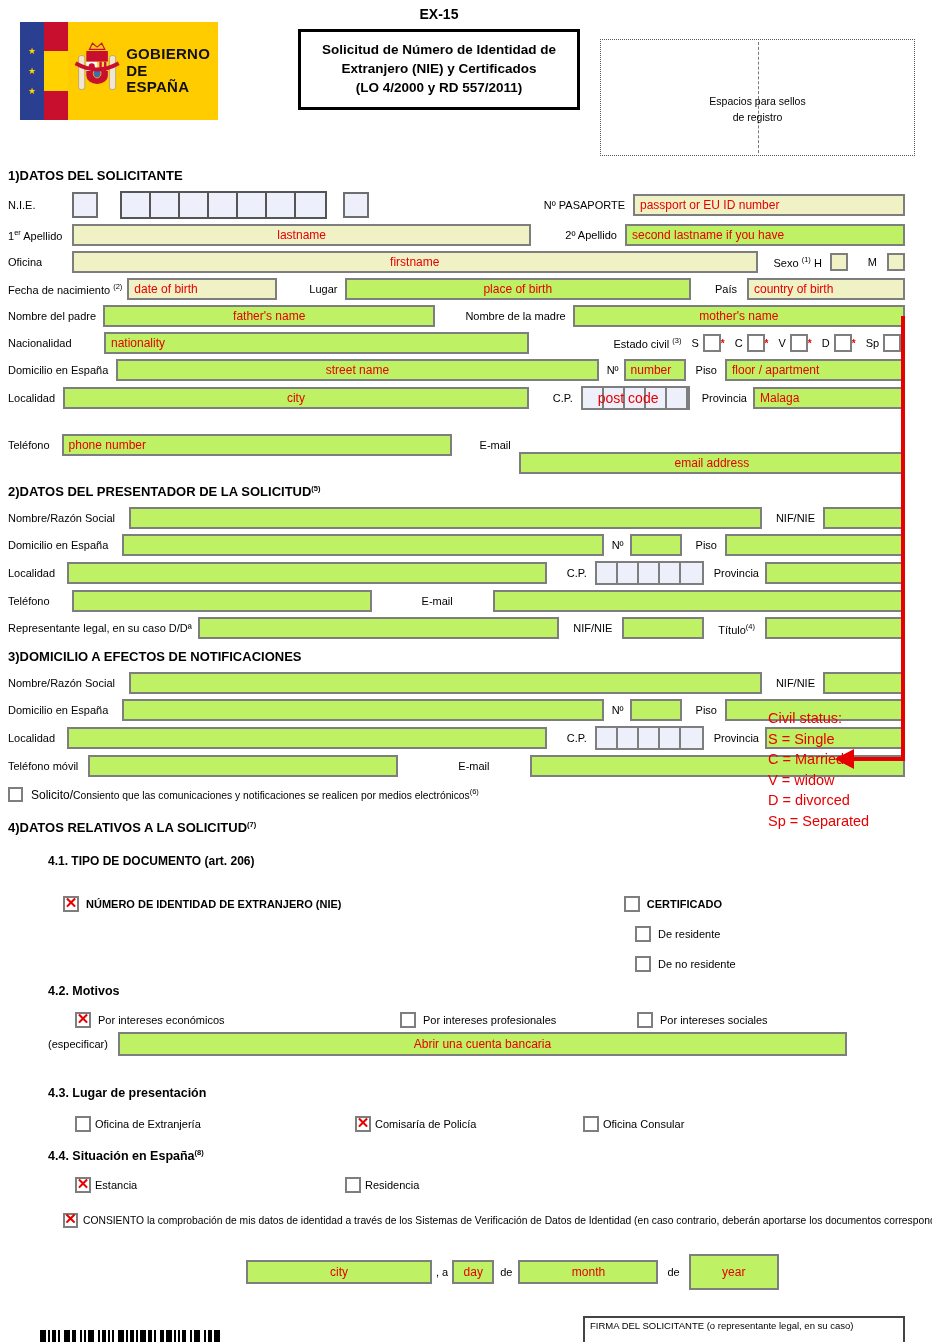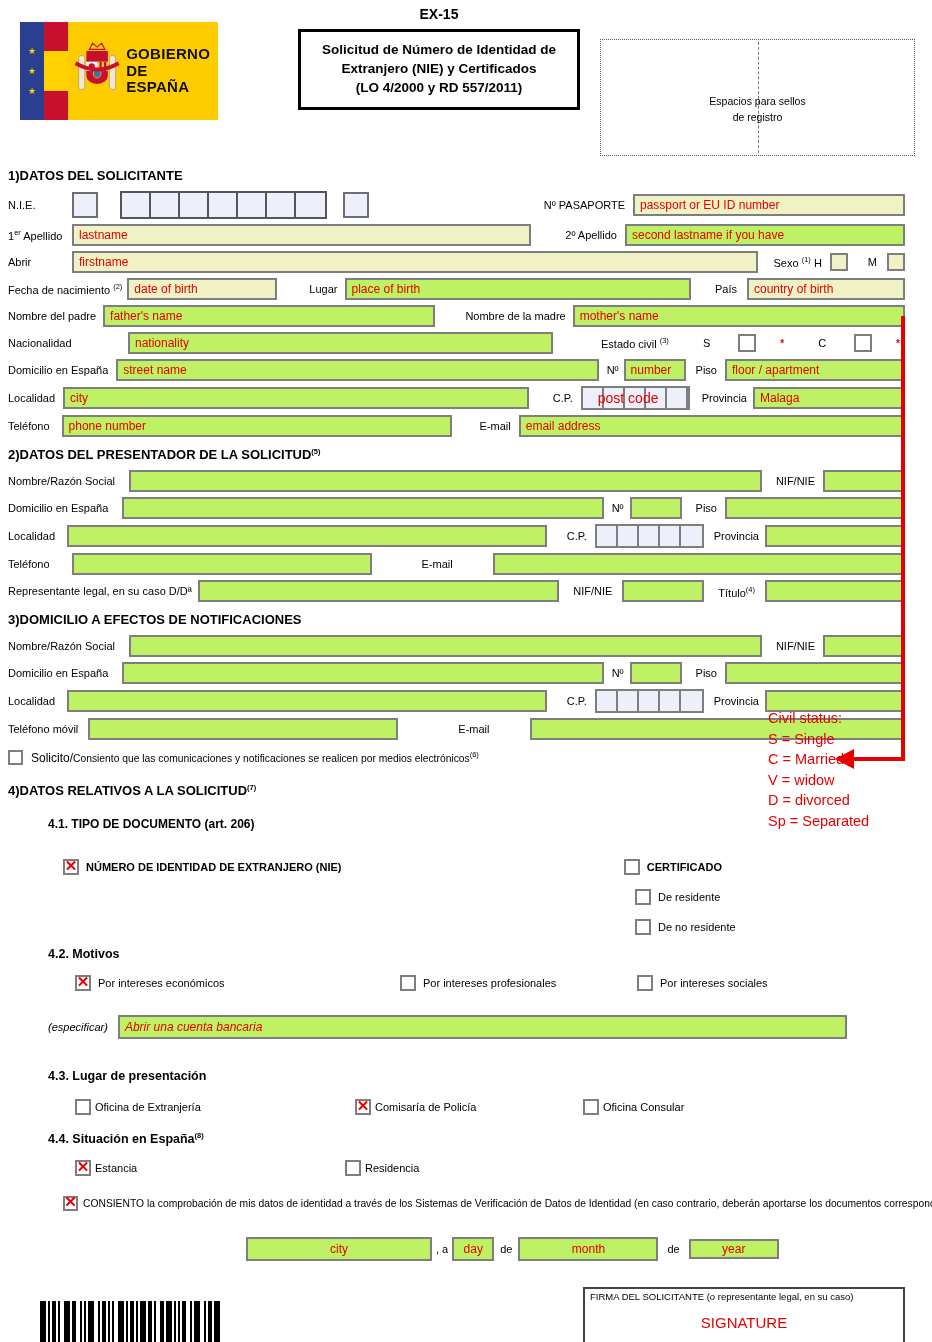--- a/index.html
+++ b/index.html
@@ -25,21 +25,21 @@
 
   
   .sec-title{font-weight:bold;font-size:13px;}
   .sub-h{font-weight:bold;font-size:12px;}
   .row{display:flex;align-items:center;}
   .lbl{font-size:11px;white-space:nowrap;flex:none;}
   .b{font-weight:bold;}
   .grow{flex:1;}
   .fld{height:22px;border:2px solid #7e7e7e;background:#bef264;box-sizing:border-box;display:flex;align-items:center;padding:0 5px;overflow:hidden;flex:none;}
   .fld.y{background:#f1f1c6;}
-  .fld.grow{flex:1;}
+  .fld.grow{flex:1;justify-content:center;}
   .fld.center{justify-content:center;}
   .red{color:#e60000;}
   .val{font-size:12px;white-space:nowrap;}
   sup{font-size:7.5px;}
   .cb{width:18px;height:18px;border:2px solid #7e7e7e;background:#fff;box-sizing:border-box;flex:none;position:relative;}
   .cb.y{background:#f1f1c6;}
   .cb.checked::after{content:"✕";position:absolute;left:50%;top:50%;transform:translate(-50%,-54%);color:#e60000;font-size:15px;font-weight:bold;}
   .sbox{width:26px;height:26px;border:2px solid #6e6e6e;background:#edf0fa;box-sizing:border-box;flex:none;}
   .niegrid{display:flex;border:2px solid #555;background:#edf0fa;flex:none;}
   .niecell{width:29px;height:24px;border-right:2px solid #555;box-sizing:border-box;}
@@ -147,21 +147,21 @@
     <span class="fld y grow">
         <span class="red val">lastname</span>
       </span>
     <span class="lbl" style="margin-left:34px;">2º Apellido</span>
     <span class="fld" style="width:280px;margin-left:8px;">
         <span class="red val">second lastname if you have</span>
       </span>
   </div>
 
   <div class="row" style="margin-top:5px;">
-    <span class="lbl" style="width:64px;">Abrir</span>
+    <span class="lbl" style="width:64px;">Oficina</span>
     <span class="fld y grow">
         <span class="red val">firstname</span>
       </span>
     <span class="lbl" style="margin-left:16px;"><span>Sexo</span> <sup>(1)</sup> <span>H</span></span>
     <span class="cb y" style="margin-left:8px;"></span>
     <span class="lbl" style="margin-left:20px;">M</span>
     <span class="cb y" style="margin-left:10px;"></span>
   </div>
 
   <div class="row" style="margin-top:5px;">
@@ -183,21 +183,21 @@
     <span class="lbl">Nombre del padre</span>
     <span class="fld grow" style="margin-left:7px;">
         <span class="red val">father's name</span>
       </span>
     <span class="lbl" style="margin-left:30px;">Nombre de la madre</span>
     <span class="fld grow" style="margin-left:7px;">
         <span class="red val">mother's name</span>
       </span>
   </div>
 
-  <div class="row" style="margin-top:5px;gap:24px;">
+  <div class="row" style="margin-top:5px;">
     <span class="lbl" style="width:96px;">Nacionalidad</span>
     <span class="fld" style="width:425px;">
         <span class="red val">nationality</span>
       </span>
     <span class="grow"></span>
     <span class="lbl"><span>Estado civil</span> <sup>(3)</sup></span>
     <span class="ec-l">S</span>
     <span class="cb"></span>
       <span class="ast">*</span>
     <span class="ec-l">C</span>
@@ -248,21 +248,21 @@
         <span class="red val">Malaga</span>
       </span>
   </div>
 
   <div class="row" style="margin-top:5px;">
     <span class="lbl">Teléfono</span>
     <span class="fld" style="width:390px;margin-left:12px;">
         <span class="red val">phone number</span>
       </span>
     <span class="lbl" style="margin-left:28px;">E-mail</span>
-    <span class="fld grow" style="margin-left:8px;">
+    <span class="fld grow" style="margin-left:8px;margin-top:37px;">
         <span class="red val">email address</span>
       </span>
   </div>
 
 
   <div class="sec-title" style="margin-top:10px;"><span>2)DATOS DEL PRESENTADOR DE LA SOLICITUD</span><sup>(5)</sup></div>
 
   <div class="row" style="margin-top:8px;">
     <span class="lbl">Nombre/Razón Social</span>
     <span class="fld grow" style="margin-left:14px;">
@@ -430,21 +430,21 @@
     <span class="row" style="width:237px;">
       <span class="cb" style="width:16px;height:16px;"></span>
       <span class="lbl" style="margin-left:7px;">Por intereses profesionales</span>
     </span>
     <span class="row">
       <span class="cb" style="width:16px;height:16px;"></span>
       <span class="lbl" style="margin-left:7px;">Por intereses sociales</span>
     </span>
   </div>
 
-  <div class="row" style="margin-top:24px;font-style:italic;">
+  <div class="row" style="margin-top:4px;">
     <span class="lbl" style="margin-left:40px;">(especificar)</span>
     <span class="fld grow" style="margin-left:10px;margin-right:58px;height:24px;">
         <span class="red val">Abrir una cuenta bancaria</span>
       </span>
   </div>
 
   <div class="sub-h" style="margin-left:40px;margin-top:30px;font-size:12.5px;">4.3. Lugar de presentación</div>
 
   <div class="row" style="margin-top:16px;">
     <span class="row" style="margin-left:67px;width:280px;">
@@ -485,21 +485,21 @@
       </span>
     <span class="lbl" style="margin:0 4px;">, a</span>
     <span class="fld center" style="width:42px;height:24px;padding:0 2px;">
         <span class="red val">day</span>
       </span>
     <span class="lbl" style="margin:0 6px;">de</span>
     <span class="fld center" style="width:140px;height:24px;">
         <span class="red val">month</span>
       </span>
     <span class="lbl" style="margin:0 9px;">de</span>
-    <span class="fld center" style="width:90px;height:20px;">
+    <span class="fld center" style="width:90px;height:36px;">
         <span class="red val">year</span>
       </span>
   </div>
 
   <div class="foot">
     <div class="barcode" id="barcode">
         <span style="display:inline-block;height:100%;width:6px;background:#000"></span>
         <span style="display:inline-block;height:100%;width:2px;background:#fff"></span>
         <span style="display:inline-block;height:100%;width:2px;background:#000"></span>
         <span style="display:inline-block;height:100%;width:2px;background:#fff"></span>

